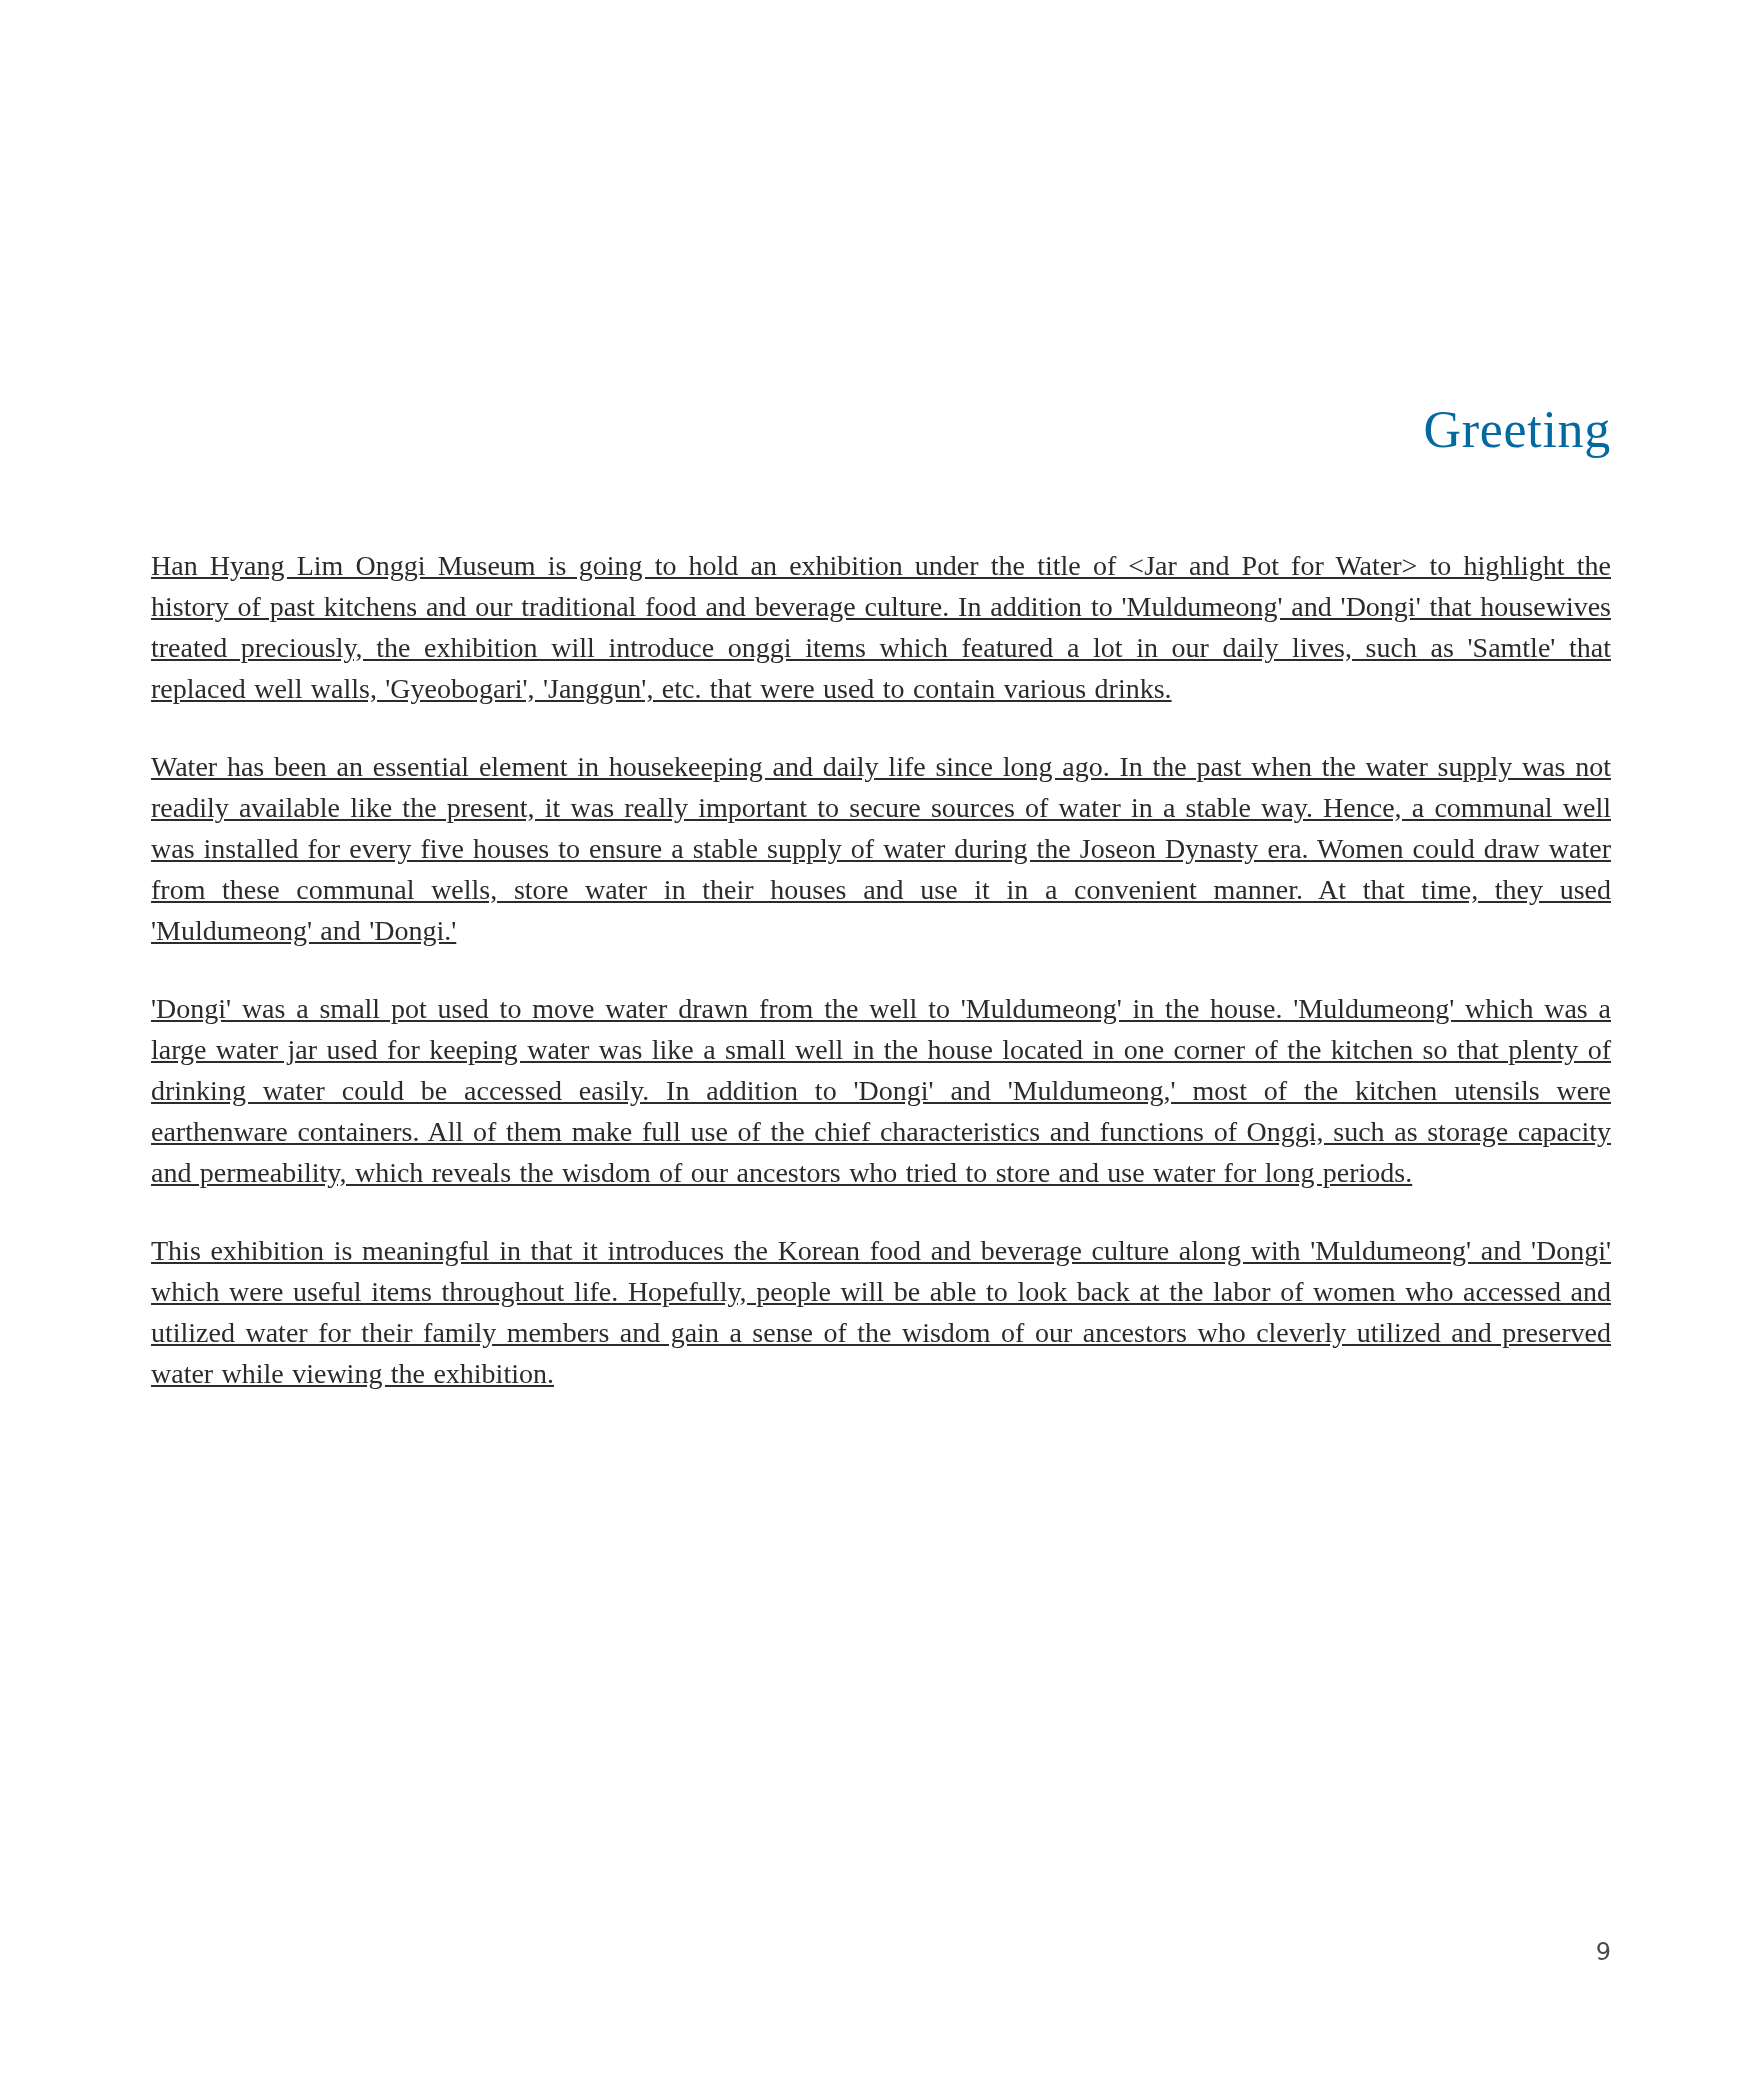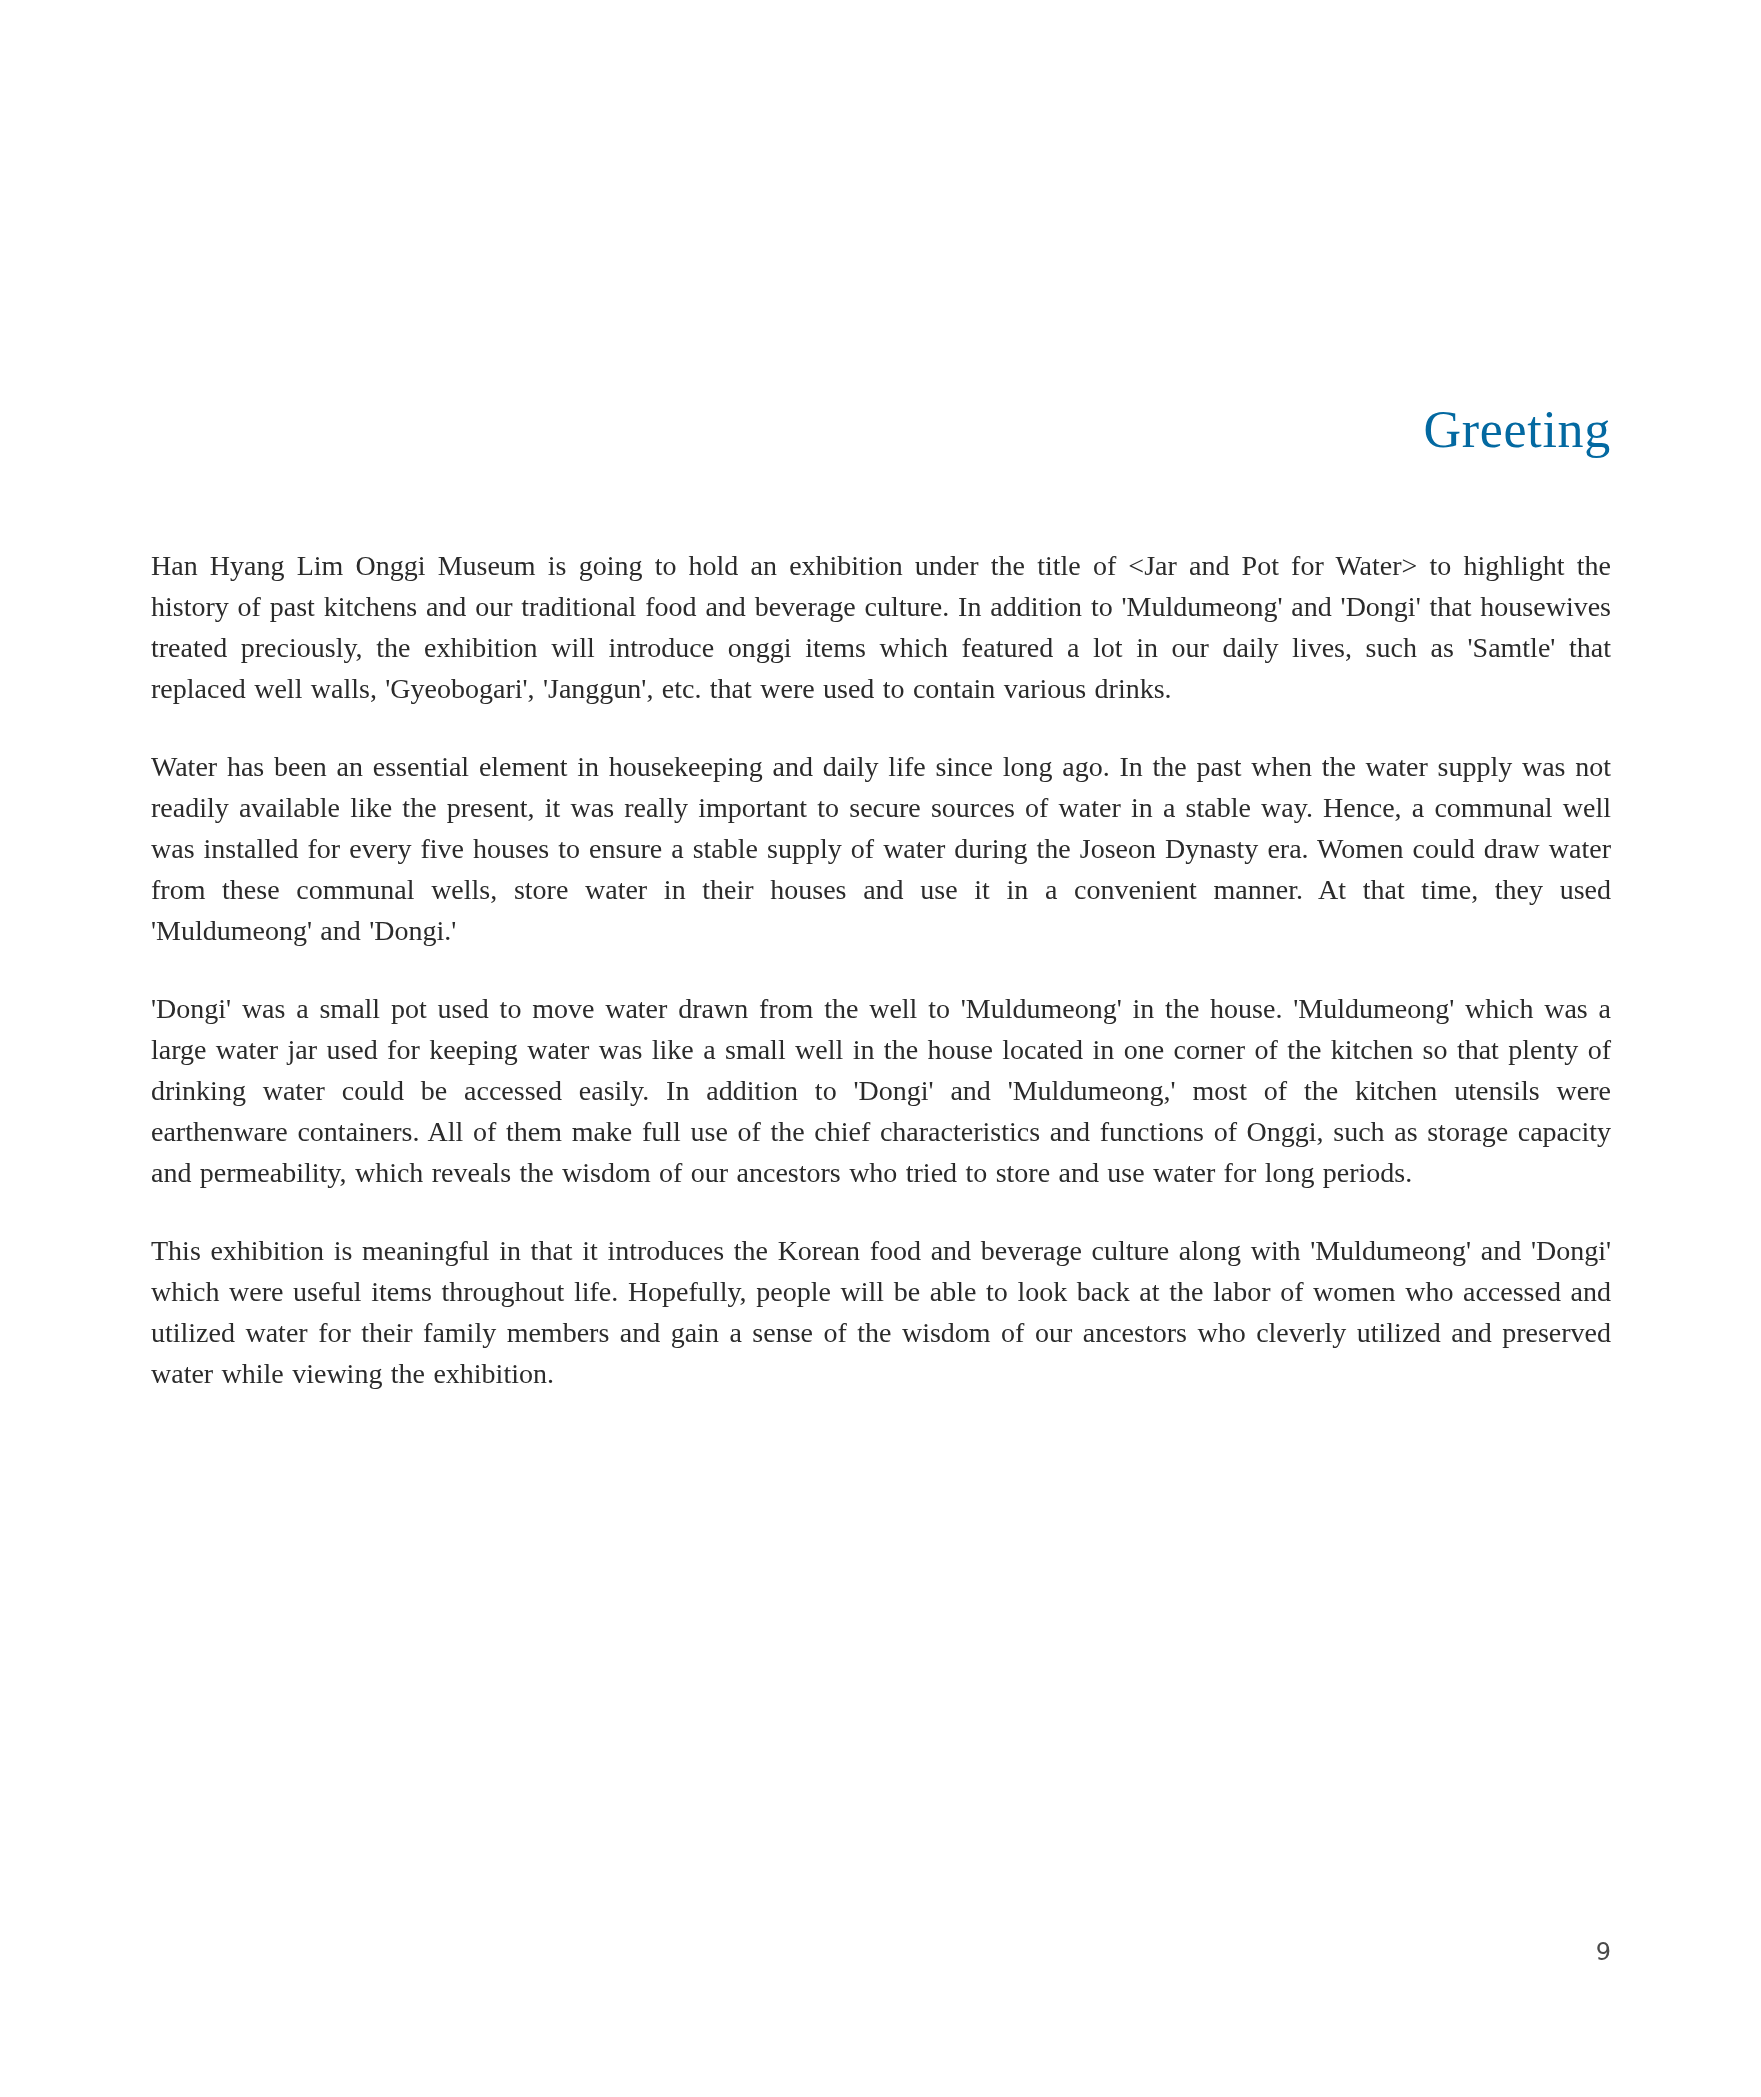--- a/index.html
+++ b/index.html
@@ -35,20 +35,21 @@
     left: 151px;
     width: 1460px;
     font-size: 28px;
     line-height: 41px;
     text-align: justify;
     color: #2b2b2b;
   }
   .body-text p {
     margin: 0 0 37px 0;
     word-spacing: 1.4px;
+    text-decoration: underline;
   }
   .signature {
     position: absolute;
     top: 1706px;
     left: 151px;
     width: 1460px;
     text-align: right;
     font-size: 28px;
     color: #2b2b2b;
     white-space: nowrap;

